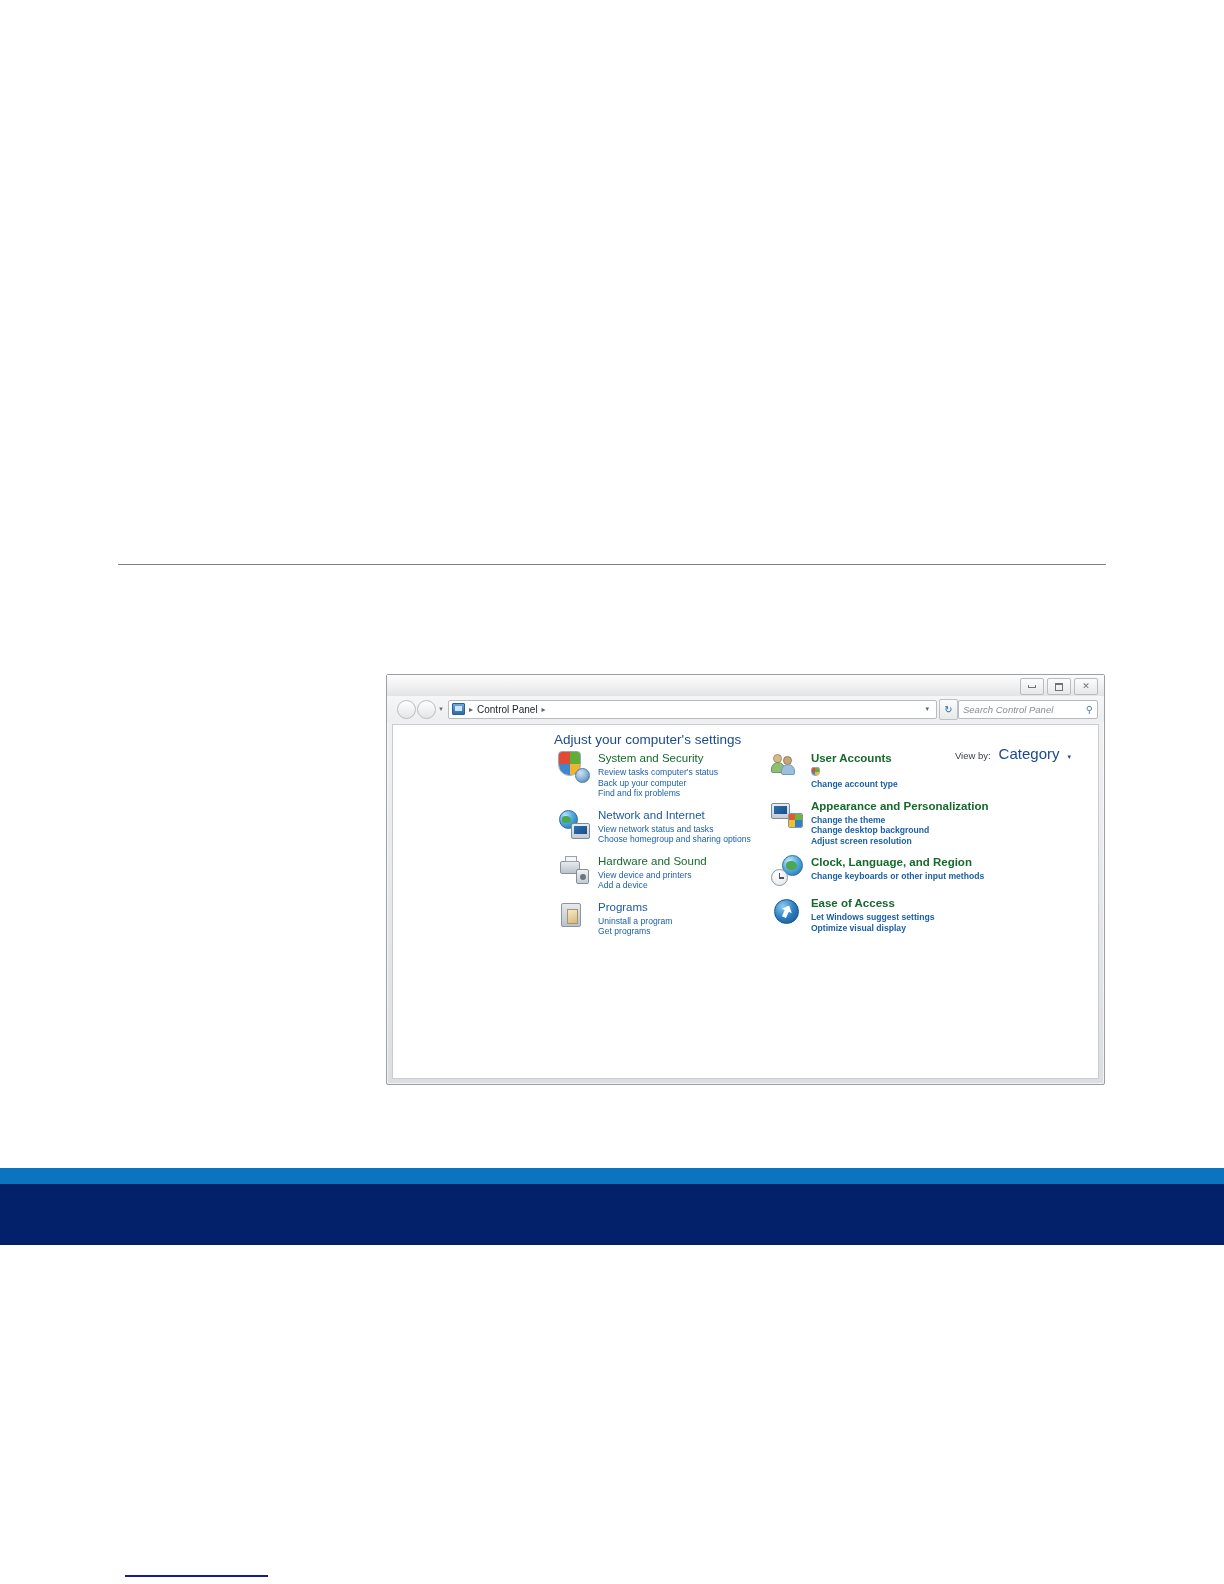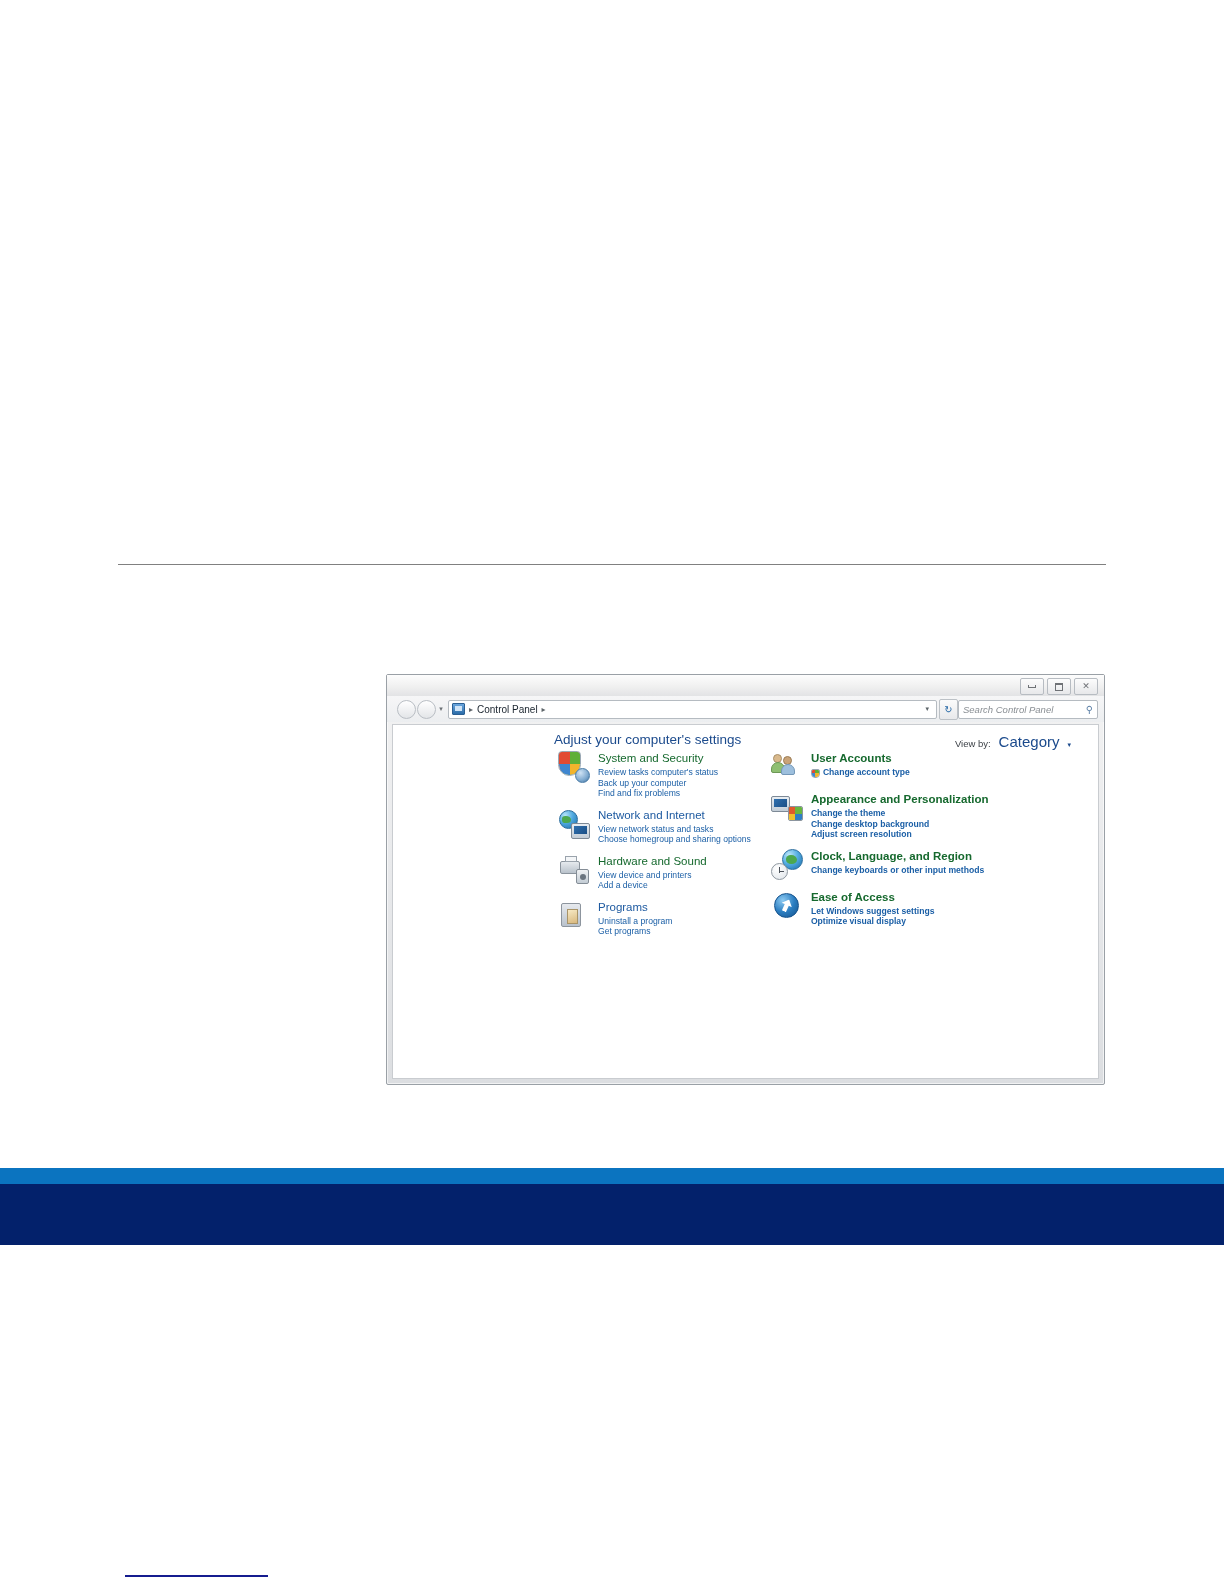--- a/index.html
+++ b/index.html
@@ -247,21 +247,21 @@
     position: absolute;
     left: 141px;
     top: 7px;
     font-size: 13.5px;
     color: #1b4a8c;
     white-space: nowrap;
   }
   .viewby {
     position: absolute;
     right: 27px;
-    top: 8px;
+    top: 20px;
     display: flex;
     align-items: baseline;
     gap: 8px;
     white-space: nowrap;
   }
   .viewby-label {
     font-size: 9.5px;
     color: #3a3f45;
   }
   .viewby-value {
@@ -310,22 +310,23 @@
   }
   .cat-title.green { color: #16692e; }
   .cat-link {
     font-size: 8.6px;
     color: #1b5fa6;
     line-height: 10.5px;
     white-space: nowrap;
   }
   .cat-link.with-shield {
     display: flex;
-    align-items: flex-end;
+    align-items: flex-start;
     gap: 3px;
+    flex-direction: column;
   }
   .mini-shield {
     width: 9px; height: 9px;
     flex: none;
     position: relative;
     display: inline-block;
   }
 
   
   .ic-shield {

